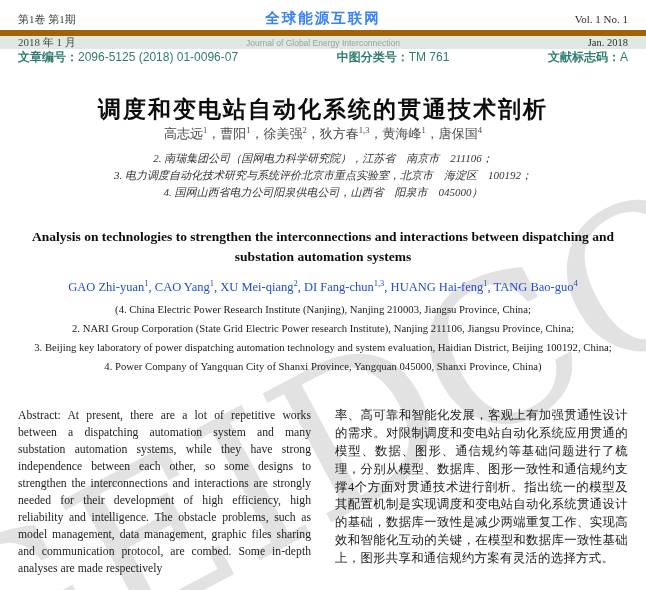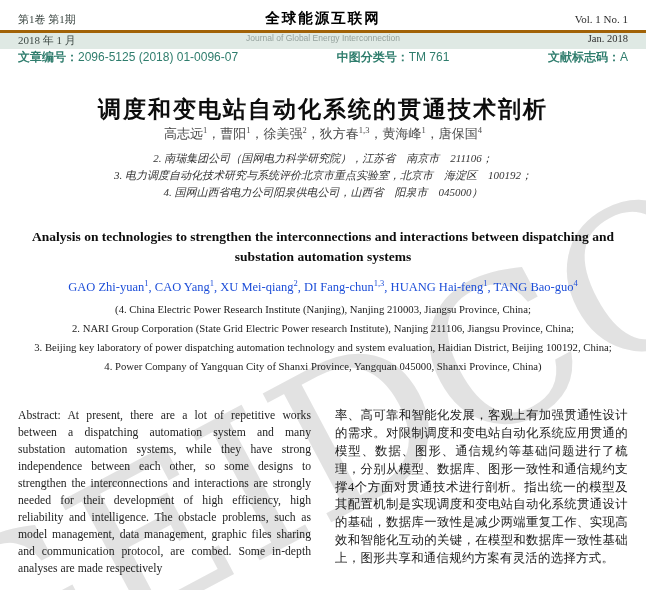--- a/index.html
+++ b/index.html
@@ -14,25 +14,25 @@
     position:absolute; left:-56px; top:550px; z-index:0;
     transform:rotate(-28deg); transform-origin:0 50%;
     font-family:"DejaVu Serif",serif; font-size:200px; line-height:200px;
     color:#e2e2e2; letter-spacing:2px; white-space:nowrap; user-select:none;
   }
   .content { position:relative; z-index:1; }
   
   .hdr-row1 { display:flex; align-items:baseline; padding:9px 18px 2px 18px; }
   .hdr-row1 .h-left  { width:160px; font-size:11px; color:#3f4a46; }
   .hdr-row1 .h-center{ flex:1; text-align:center; font-family:"Liberation Sans",sans-serif;
-                       font-weight:bold; font-size:14.5px; letter-spacing:2px; color:#000000; }
+                       font-weight:bold; font-size:14.5px; letter-spacing:2px; color:#3b82f6; }
   .hdr-row1 .h-right { width:160px; text-align:right; font-size:11px; color:#2e2e2e; }
   .hdr-band {
-    border-top:3px solid #a16207; background:#dfe9e4;
-    display:flex; align-items:flex-start; height:19px; padding:0 18px;
+    border-top:6px solid #a16207; background:#dfe9e4;
+    display:flex; align-items:center; height:19px; padding:0 18px;
   }
   .hdr-band .h-left  { width:160px; font-size:11px; color:#3f4a46; }
   .hdr-band .h-center{ flex:1; text-align:center; font-family:"Liberation Sans",sans-serif;
                        font-size:8.5px; color:#95a29d; }
   .hdr-band .h-right { width:160px; text-align:right; font-size:10.5px; color:#2e2e2e; }
   .meta-row {
     display:flex; justify-content:space-between; align-items:baseline;
     padding:0 18px; font-size:12px; color:#2f7d6d;
     font-family:"Liberation Sans",sans-serif;
   }

